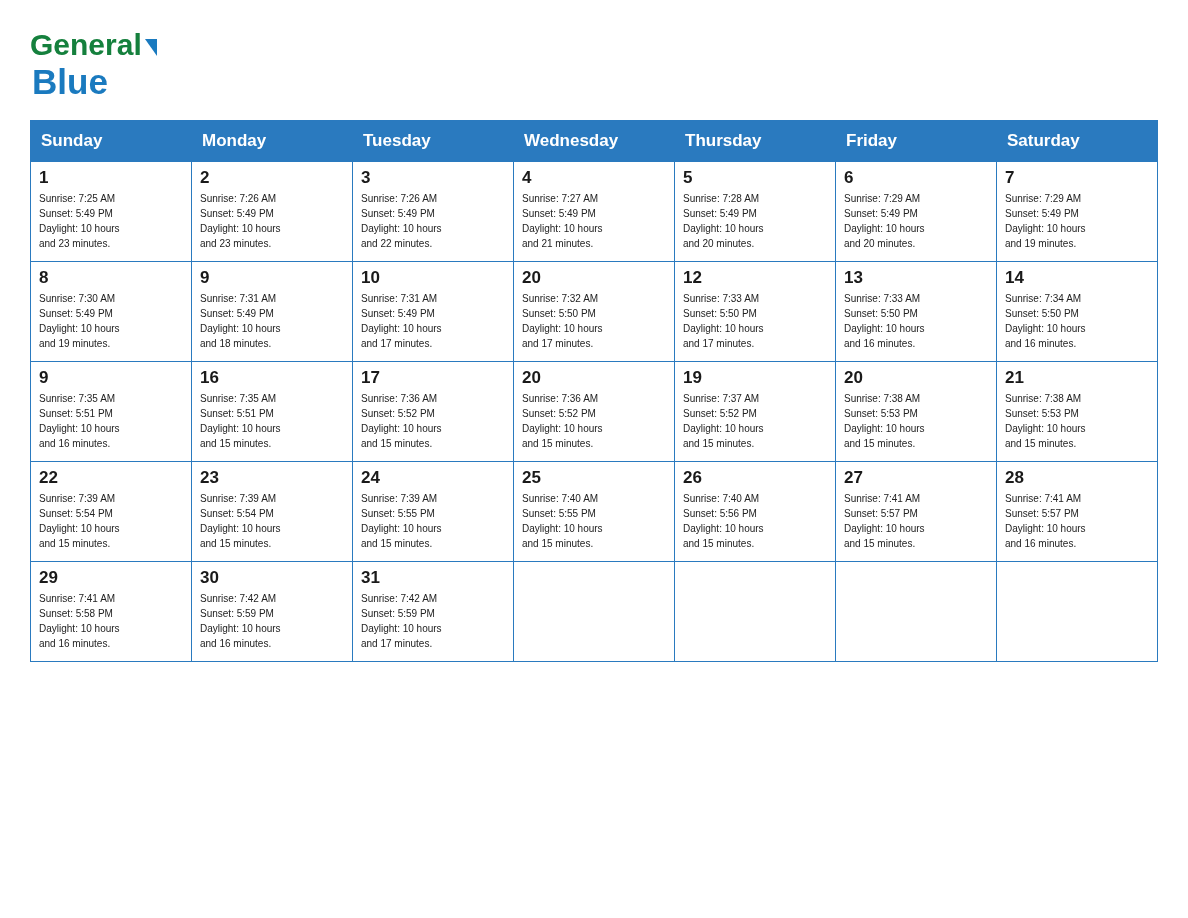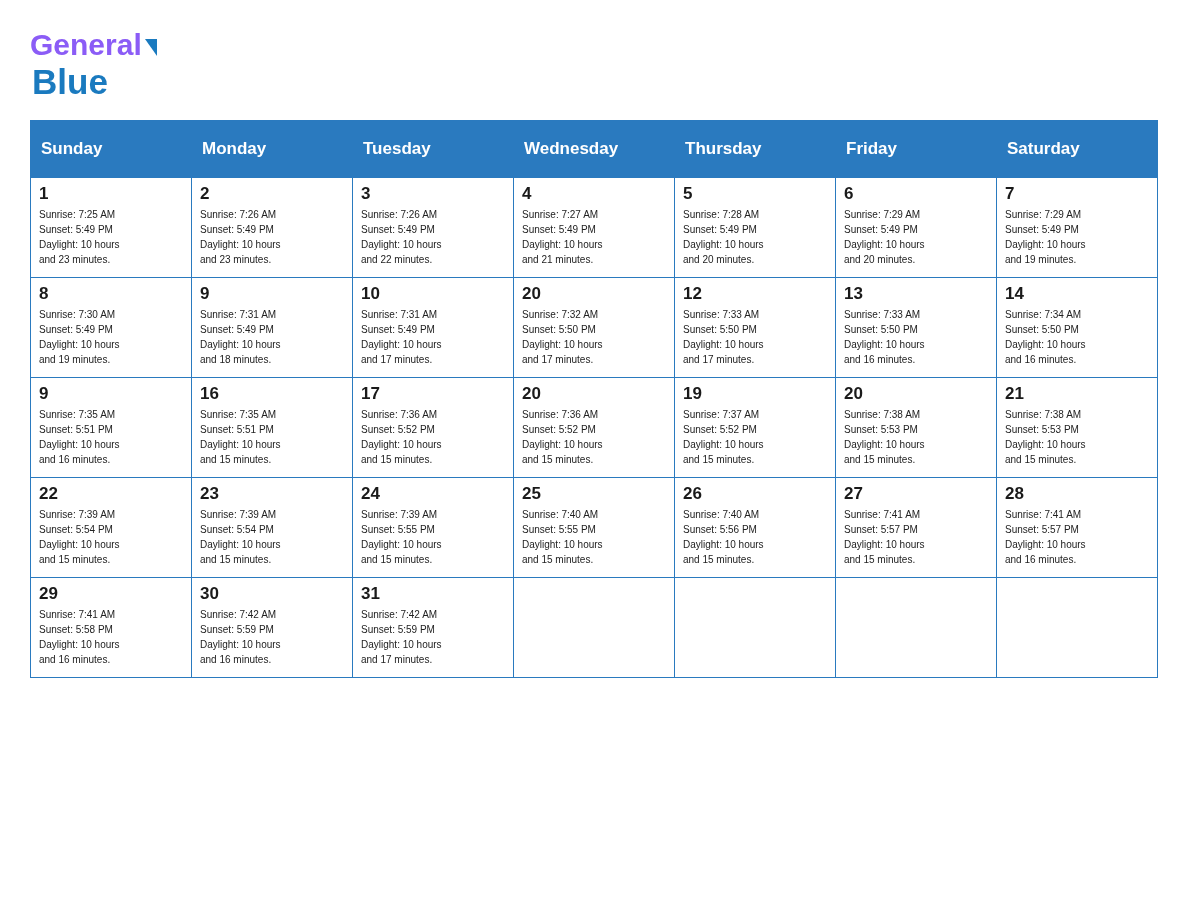--- a/index.html
+++ b/index.html
@@ -43,21 +43,21 @@
     .calendar-table {
       width: 100%;
       border-collapse: collapse;
       border: 1px solid #2a7abf;
     }
     .calendar-table th {
       background-color: #2a7abf;
       color: #fff;
       font-size: 17px;
       font-weight: bold;
-      padding: 18px 10px;
+      padding: 10px 10px;
       text-align: left;
       border: 1px solid #2a7abf;
       margin-top: 21px;
     }
     .calendar-table td {
       vertical-align: top;
       border: 1px solid #2a7abf;
       padding: 6px 8px 10px 8px;
       width: calc(100% / 7);
       min-height: 90px;
@@ -80,21 +80,21 @@
       background: #fff;
     }
     
   </style>
 </head>
 <body>
 
 <div class="header">
   <div class="logo">
     <div class="logo-line">
-      <span style="font-size:30px;font-weight:bold;color:#8b5cf6;">General</span>
+      <span style="font-size:30px;font-weight:bold;color:#15803d;">General</span>
       <span style="display:inline-block;width:0;height:0;border-left:12px solid transparent;border-top:17px solid #1a7abf;margin-left:3px;margin-top:4px;"></span>
     </div>
     <div>
       <span style="font-size:35px;font-weight:bold;color:#1a7abf;margin-left:2px;">Blue</span>
     </div>
   </div>
   <div class="title-block">
     <div class="month-title"></div>
     <div class="location-title"></div>
   </div>

